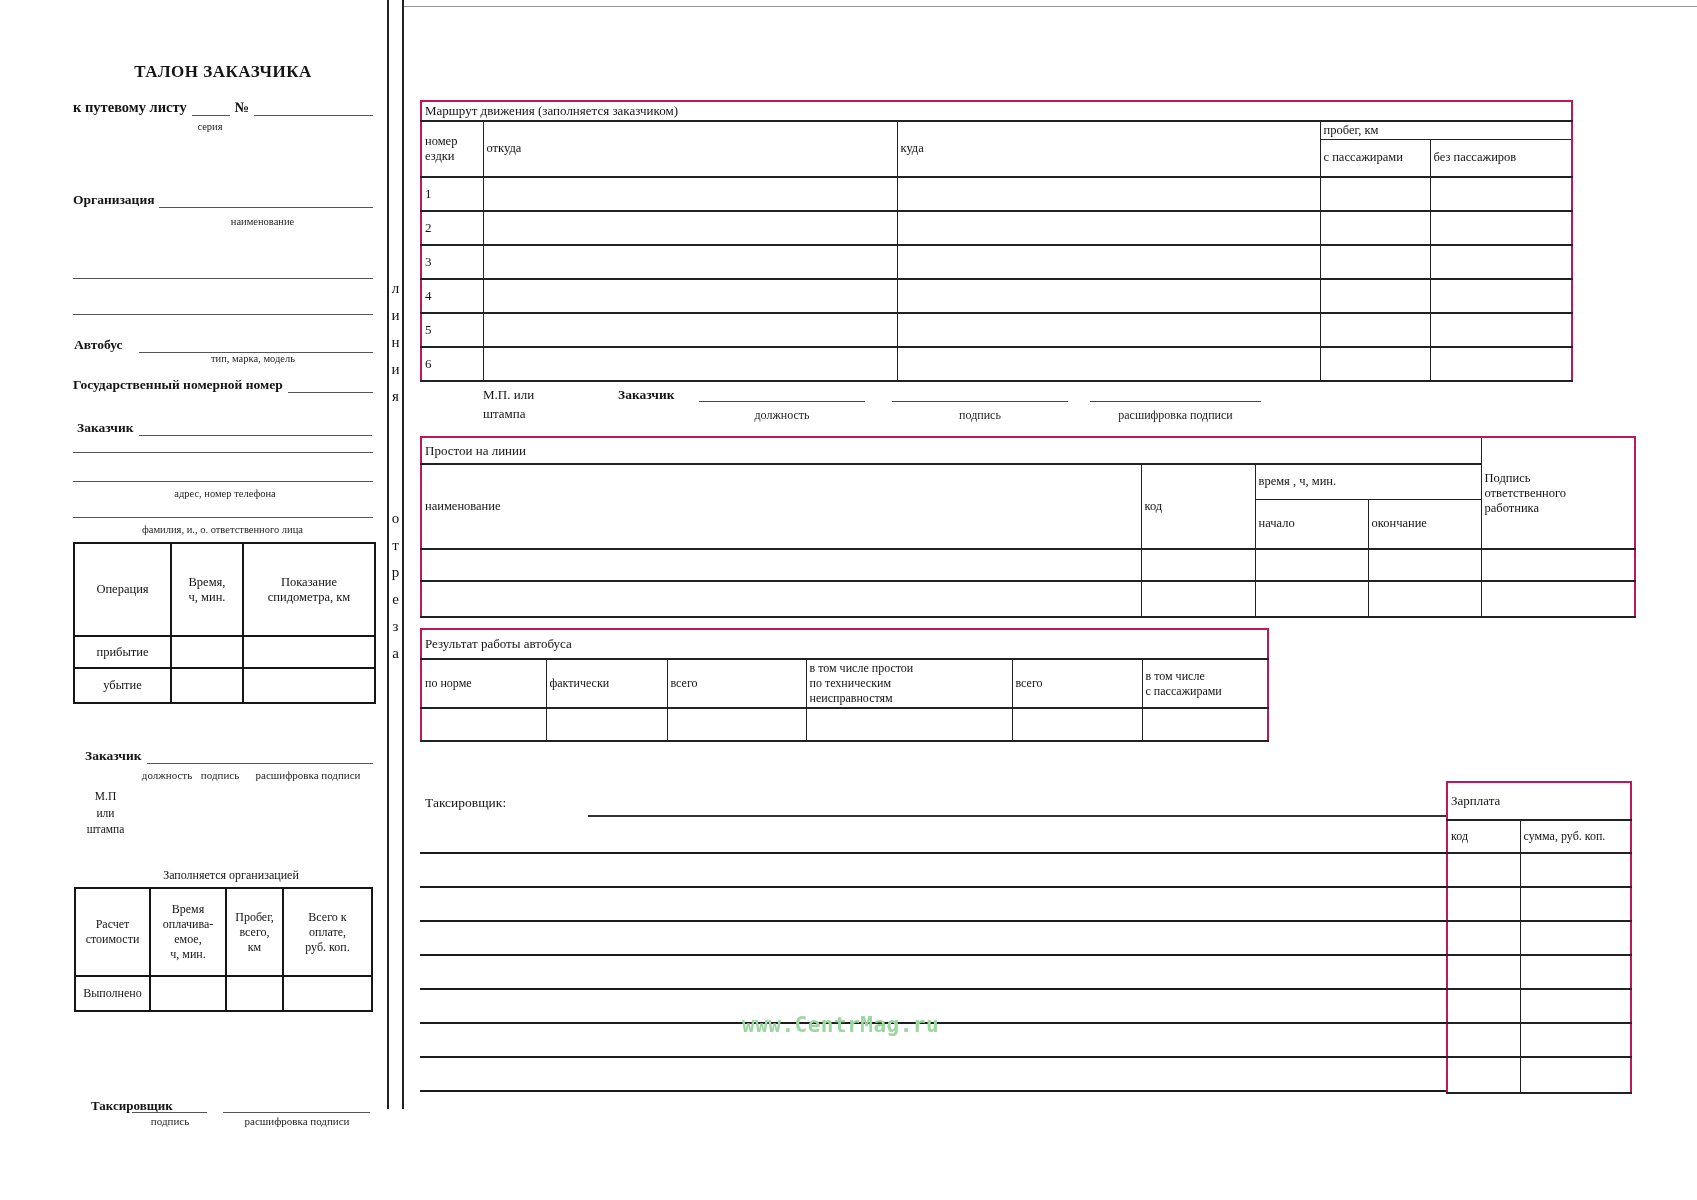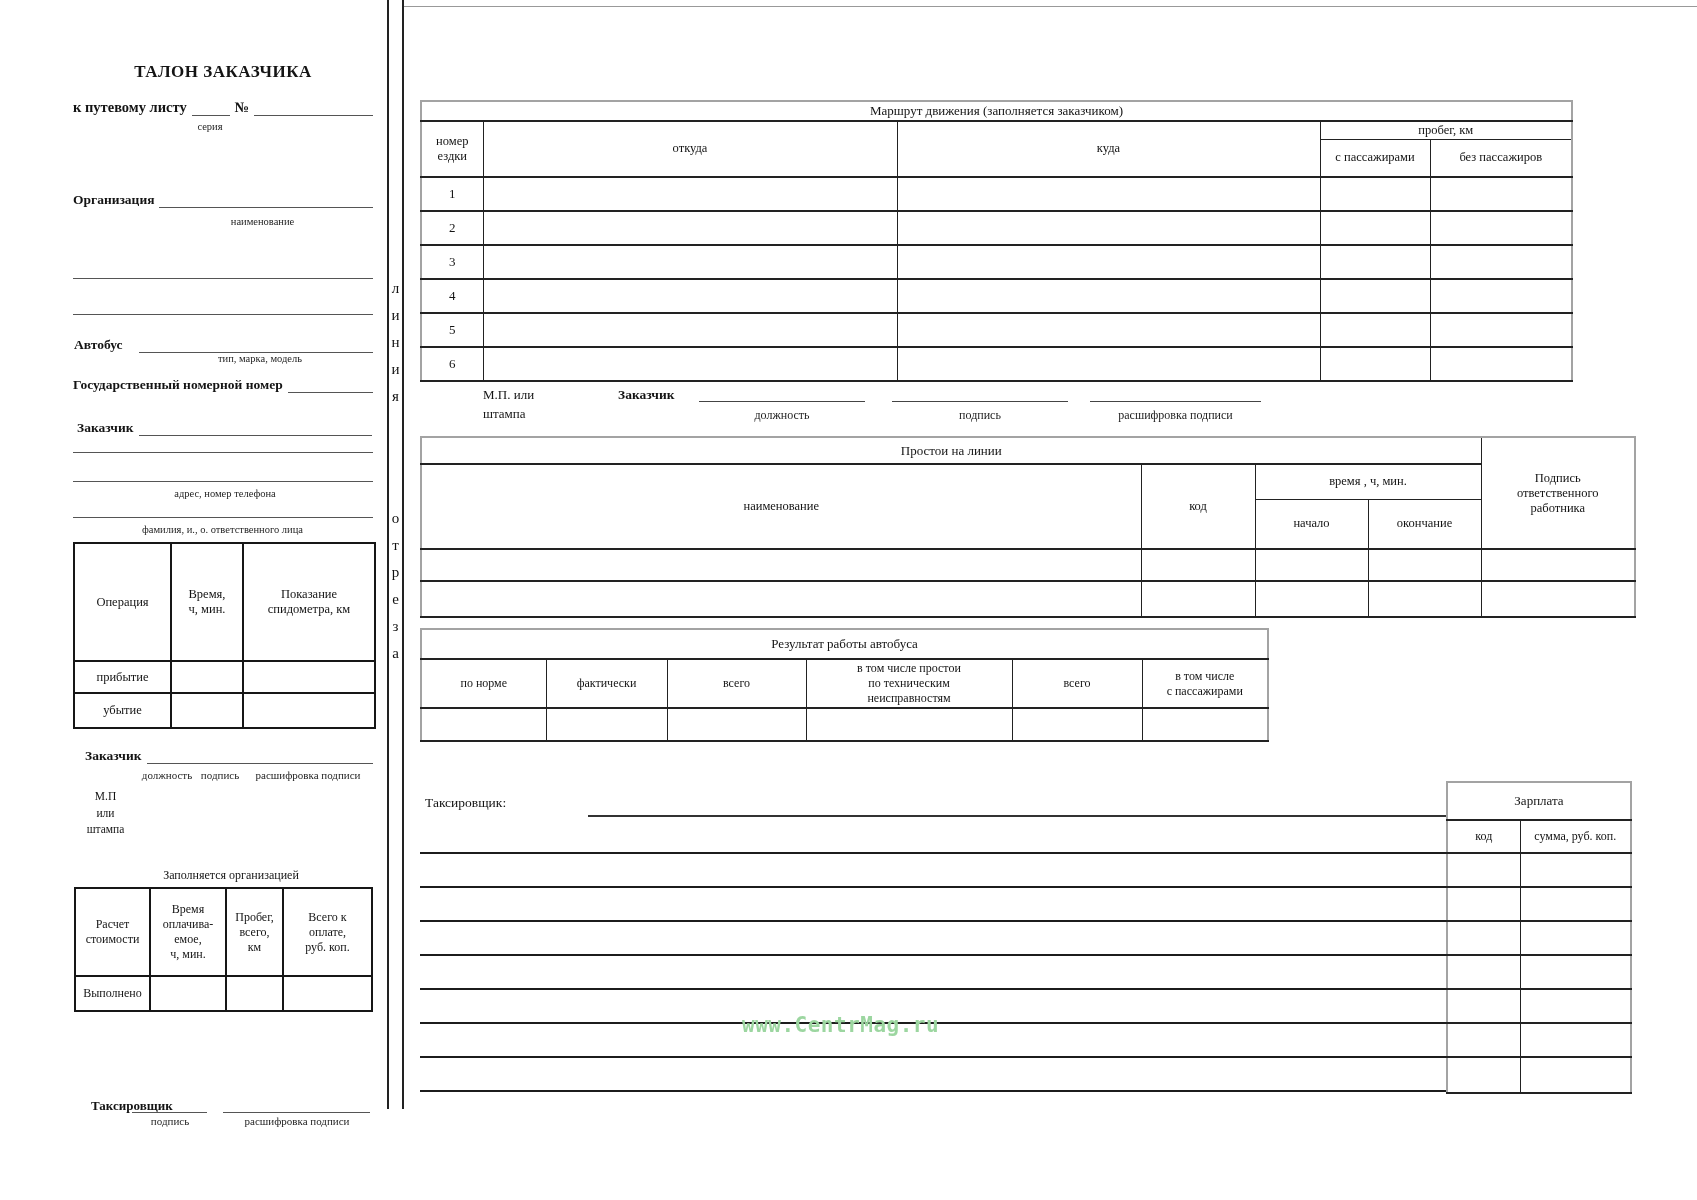--- a/index.html
+++ b/index.html
@@ -14,21 +14,21 @@
   .bl { border-bottom:1px solid #555; flex:1; height:15px; }
   .blf { border-bottom:1px solid #555; height:15px; }
   .hline { position:absolute; border-top:1px solid #555; height:0; }
   .cap { position:absolute; font-size:10.5px; color:#1e1e1e; text-align:center; white-space:nowrap; }
 
   
   .ft { position:absolute; border-collapse:collapse; table-layout:fixed; text-align:center; font-size:12.5px; }
   .ft td { border:2px solid #161616; padding:1px 2px; vertical-align:middle; }
 
   
-  .mt { position:absolute; border-collapse:collapse; table-layout:fixed; text-align:center; font-size:12.5px; border:2px solid #a3a3a3; }
+  .mt { position:absolute; border-collapse:collapse; table-layout:fixed; font-size:12.5px; border:2px solid #be185d; }
   .mt td { border:1px solid #222; padding:1px 3px; vertical-align:middle; overflow:hidden; }
   .mt tr.dr td { border-top-width:2px; border-bottom-width:2px; }
   .mt td.b2 { border-bottom-width:2px; }
 
   .ml { white-space:pre-line; }
 
   .strip-word { position:absolute; left:0; width:100%; text-align:center; font-size:15px; color:#111; }
   .strip-word div { line-height:27px; height:27px; }
 
   .rline { position:absolute; border-top:2px solid #1c1c1c; height:0; }
@@ -59,21 +59,21 @@
     </div>
     <div class="cap" style="left:180px;top:216px;width:165px;">наименование</div>
 
     <div class="hline" style="left:73px;top:278px;width:300px;"></div>
     <div class="hline" style="left:73px;top:314px;width:300px;"></div>
 
     <div class="lrow" style="left:74px;top:337px;width:299px;">
       <span class="lbl">Автобус</span>
       <span class="bl" style="margin-left:12px;"></span>
     </div>
-    <div class="cap" style="left:175px;top:353px;width:170px;">тип, марка, модель</div>
+    <div class="cap" style="left:168px;top:353px;width:170px;">тип, марка, модель</div>
 
     <div class="lrow" style="left:73px;top:377px;width:300px;">
       <span class="lbl">Государственный номерной номер</span>
       <span class="bl"></span>
     </div>
 
     <div class="lrow" style="left:77px;top:420px;width:295px;">
       <span class="lbl">Заказчик</span>
       <span class="bl"></span>
     </div>
@@ -84,21 +84,21 @@
     <div class="hline" style="left:73px;top:517px;width:300px;"></div>
     <div class="cap" style="left:125px;top:524px;width:195px;">фамилия, и., о. ответственного лица</div>
 
     <table class="ft" style="left:73px;top:542px;width:303px;">
       <colgroup>
           <col style="width:97px">
           <col style="width:72px">
           <col>
         </colgroup>
       <tbody>
-          <tr style="height:118px;">
+          <tr style="height:93px;">
         <td class="ml">Операция</td>
         <td class="ml">Время,
 ч, мин.</td>
         <td class="ml">Показание
 спидометра, км</td>
       </tr>
       <tr style="height:32px;">
         <td>прибытие</td>
         <td></td>
         <td></td>

